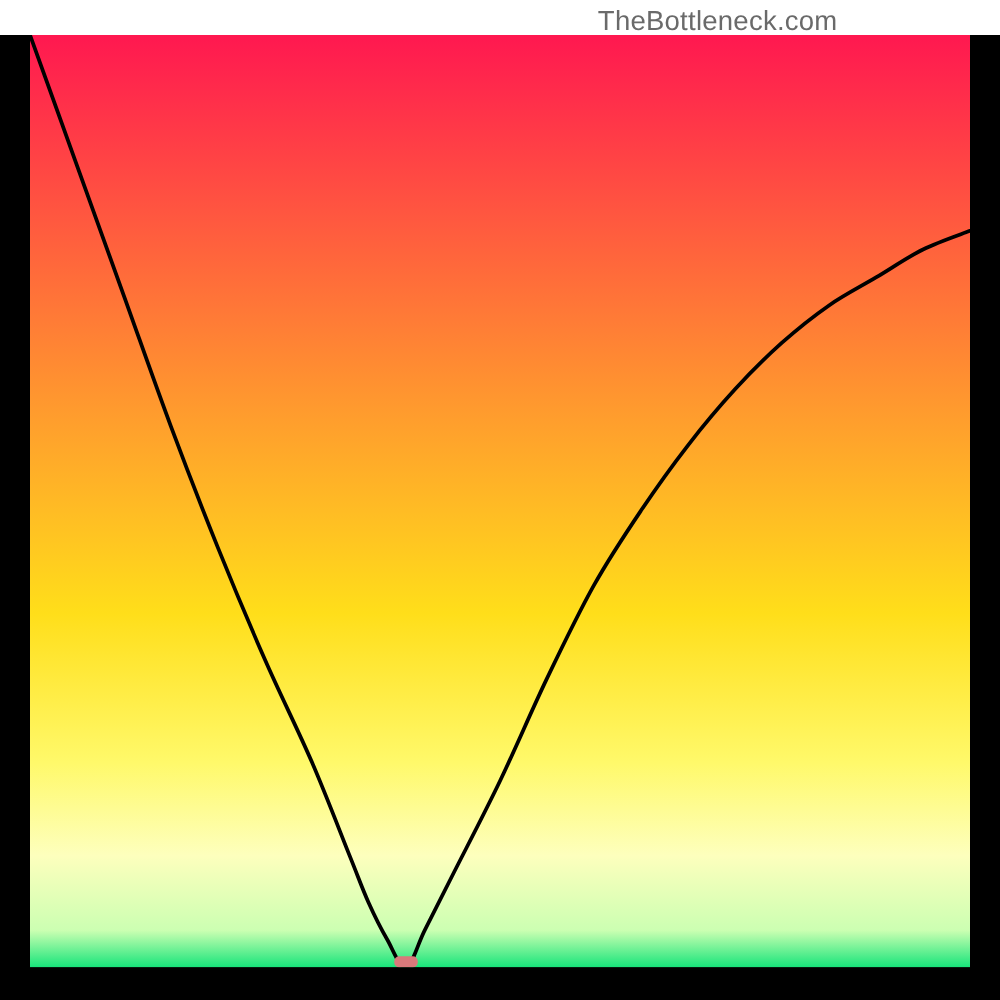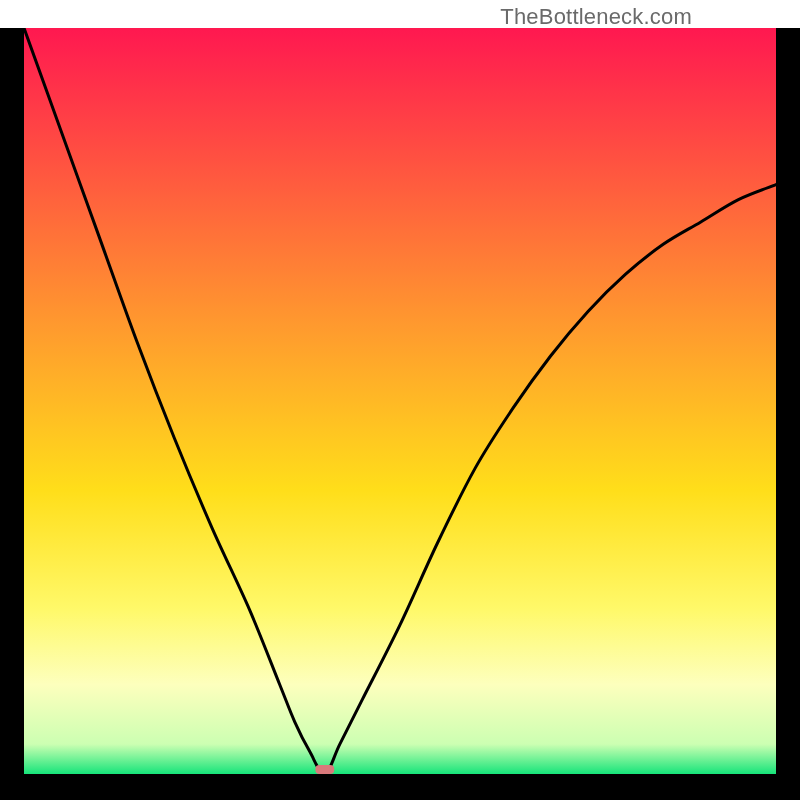--- a/index.html
+++ b/index.html
@@ -8,21 +8,20 @@
     width: 800px;
     height: 800px;
     overflow: hidden;
     background: #ffffff;
     font-family: Arial, Helvetica, sans-serif;
   }
   .container {
     position: relative;
     width: 684px;
     height: 800px;
-    padding-left: 22px;
   }
   .watermark {
     position: absolute;
     top: 4px;
     right: 14px;
     color: #6a6a6a;
     font-size: 22px;
     font-weight: 400;
     letter-spacing: 0.2px;
     z-index: 20;

